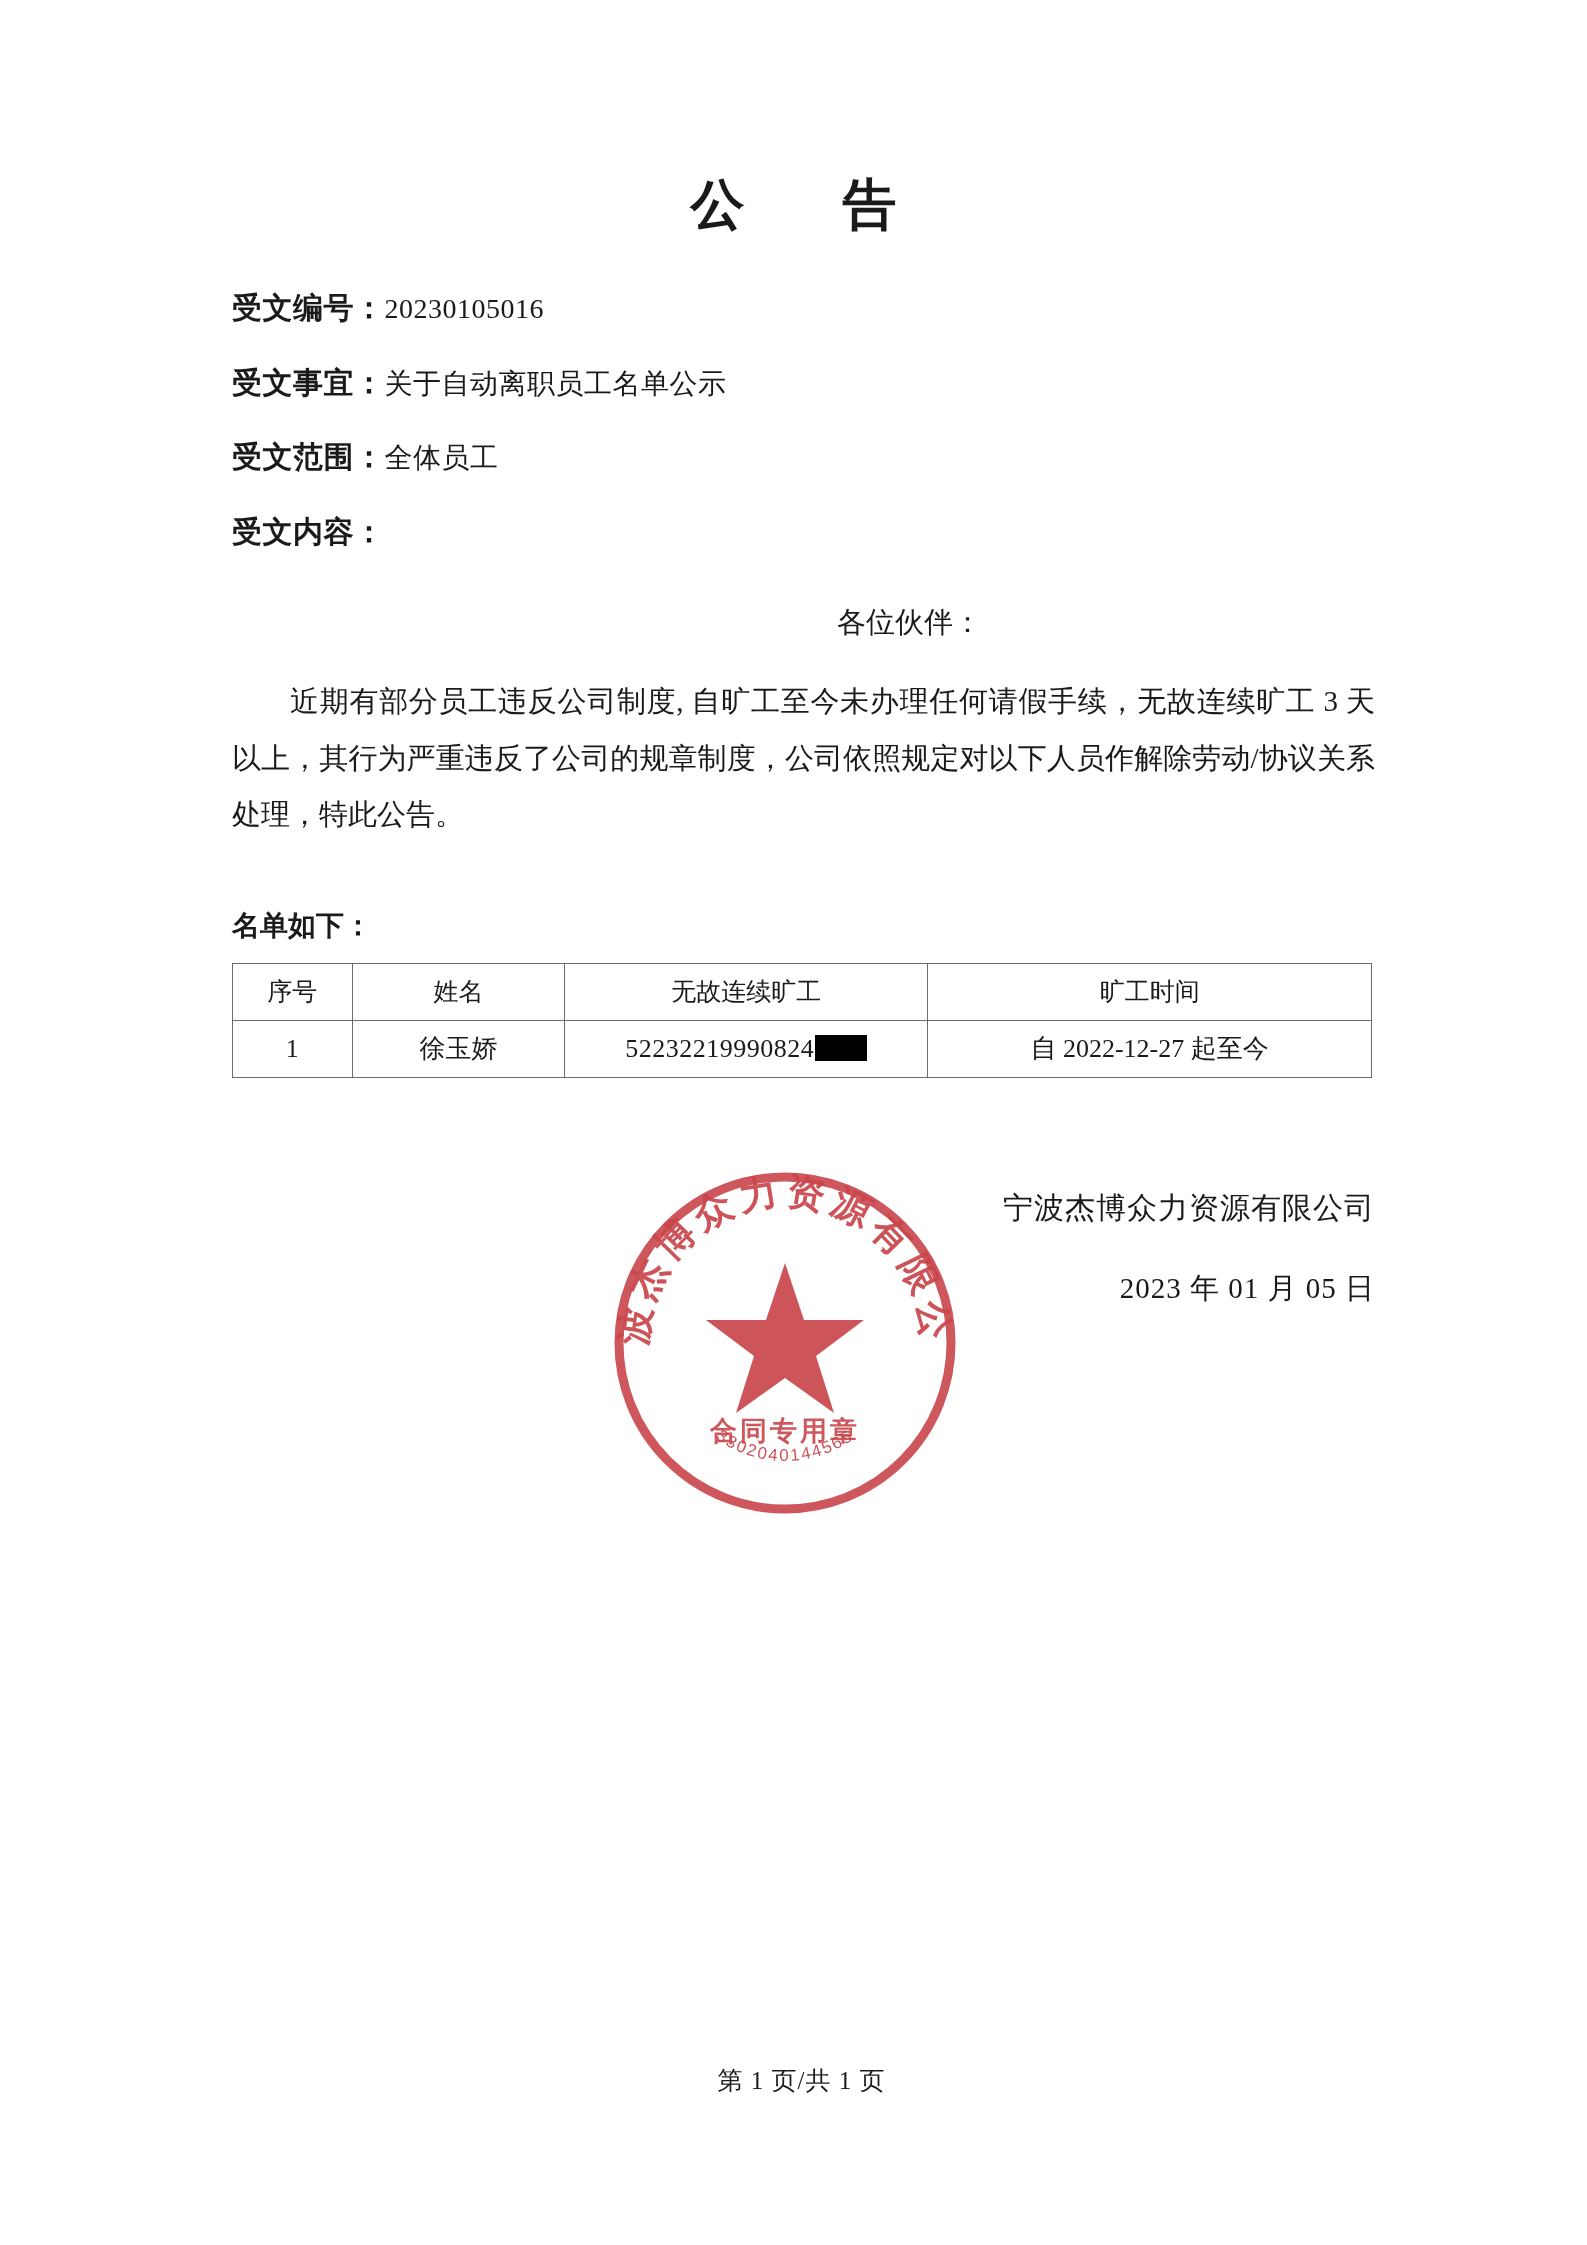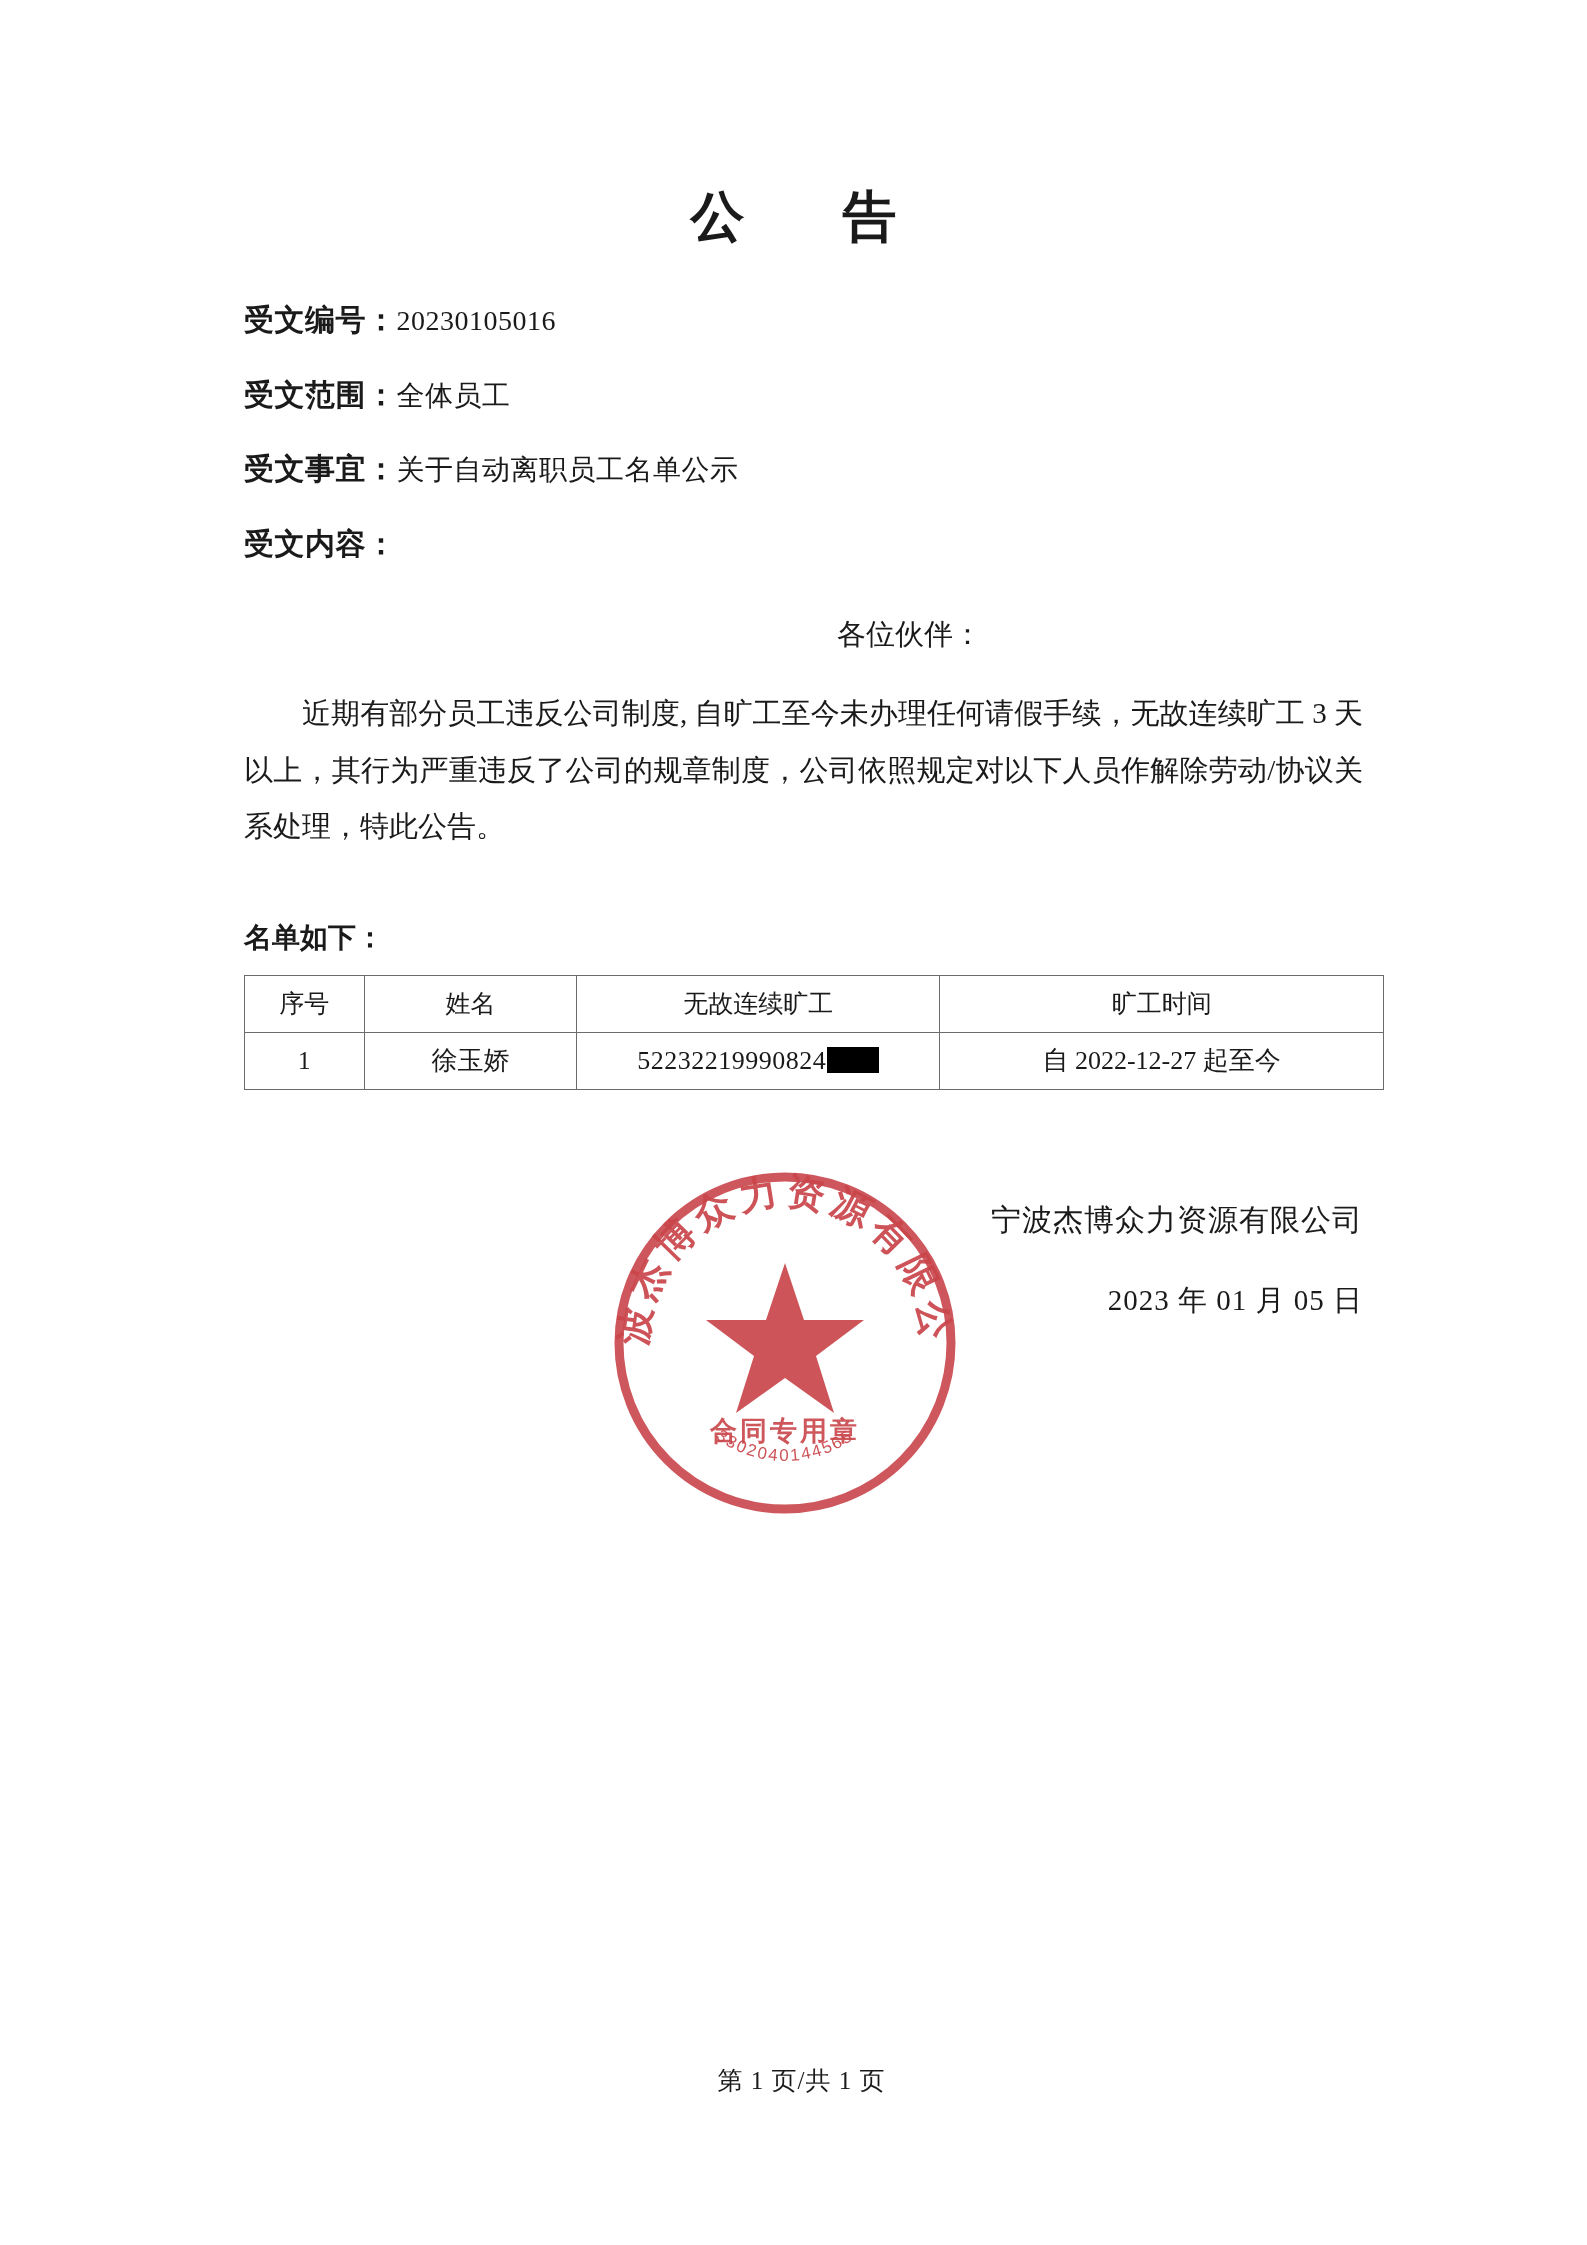--- a/index.html
+++ b/index.html
@@ -12,21 +12,21 @@
     height: 2245px;
     position: relative;
     font-family: "Liberation Serif", serif;
     color: #1a1a1a;
   }
   .page {
     position: relative;
     width: 1587px;
     height: 2245px;
     box-sizing: border-box;
-    padding: 12px;
+    padding: 0;
     overflow: hidden;
   }
   .doc-title {
     text-align: center;
     font-family: "Liberation Serif", serif;
     font-weight: bold;
     font-size: 54px;
     letter-spacing: 22px;
     margin: 0;
     padding-top: 178px;
@@ -161,24 +161,24 @@
 
 <div class="page">
 
   <h1 class="doc-title">公　告</h1>
 
   <div class="field-block">
     <div class="field-row">
       <span class="field-label">受文编号：</span><span class="field-value">20230105016</span>
     </div>
     <div class="field-row">
+      <span class="field-label">受文事宜：</span><span class="field-value">关于自动离职员工名单公示</span>
+    </div>
+    <div class="field-row">
       <span class="field-label">受文范围：</span><span class="field-value">全体员工</span>
-    </div>
-    <div class="field-row">
-      <span class="field-label">受文事宜：</span><span class="field-value">关于自动离职员工名单公示</span>
     </div>
     <div class="field-row">
       <span class="field-label">受文内容：</span><span class="field-value"></span>
     </div>
   </div>
 
   <div class="salutation">各位伙伴：</div>
 
   <p class="body-para">近期有部分员工违反公司制度, 自旷工至今未办理任何请假手续，无故连续旷工 3 天以上，其行为严重违反了公司的规章制度，公司依照规定对以下人员作解除劳动/协议关系处理，特此公告。</p>
 

